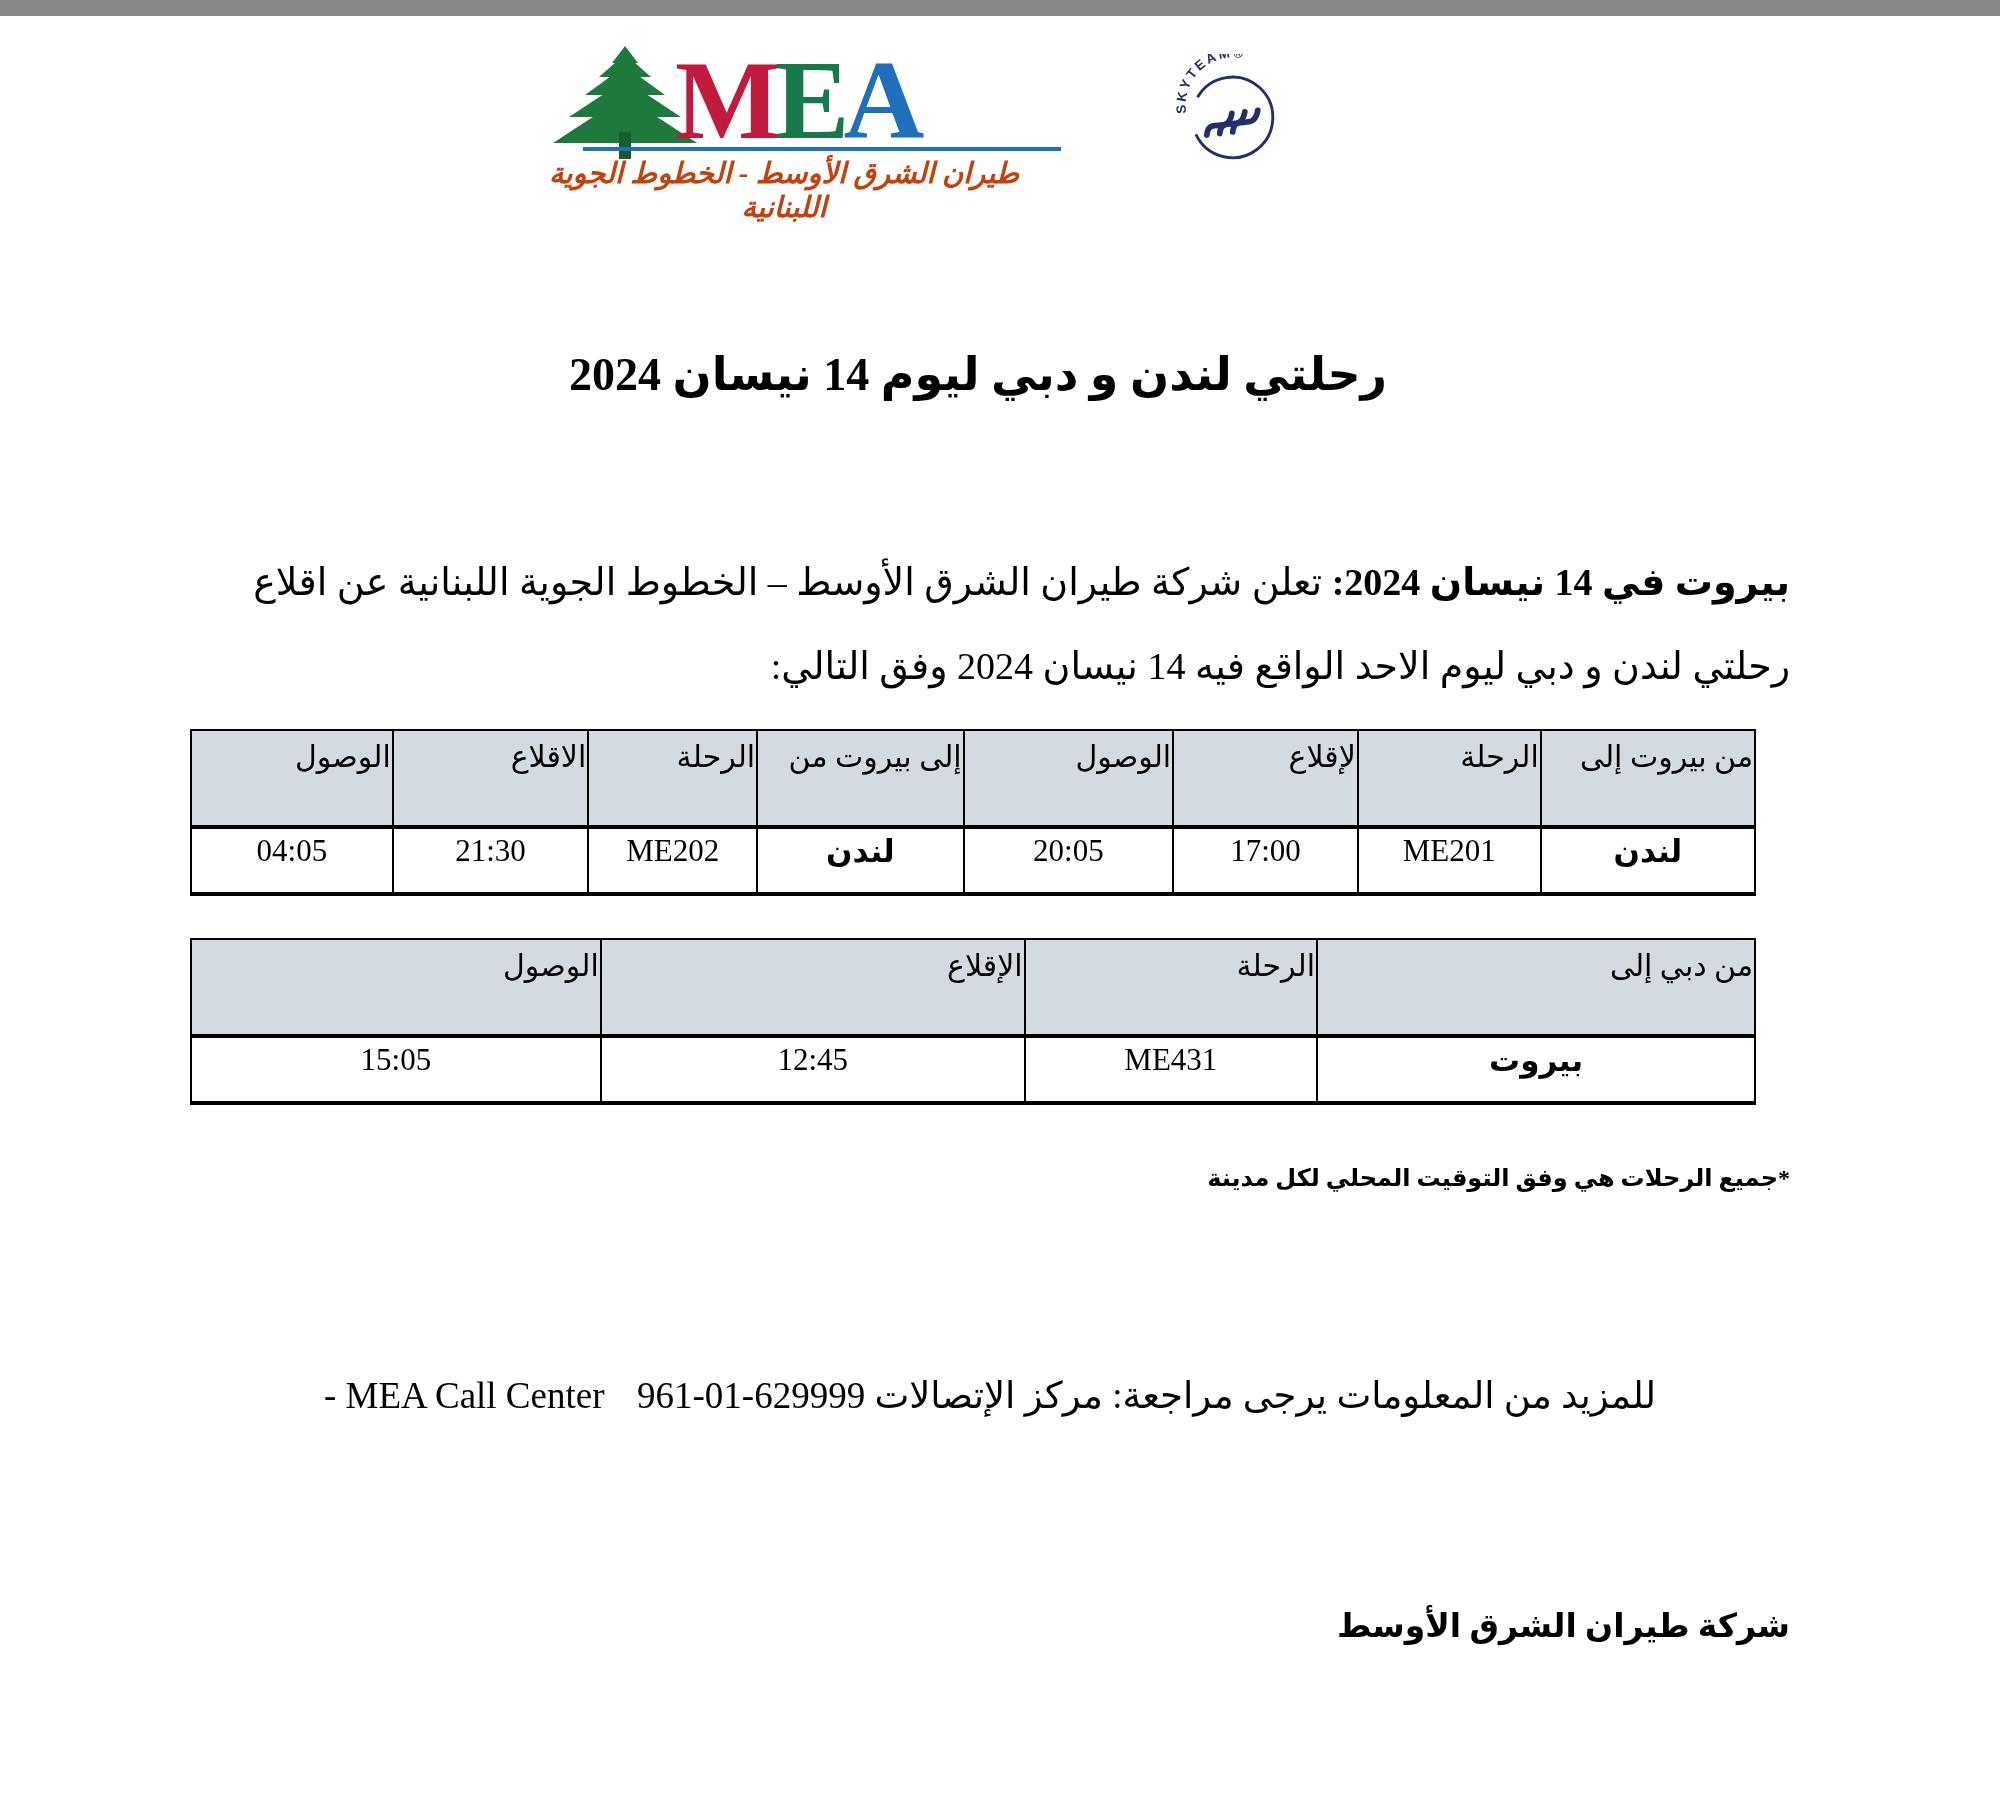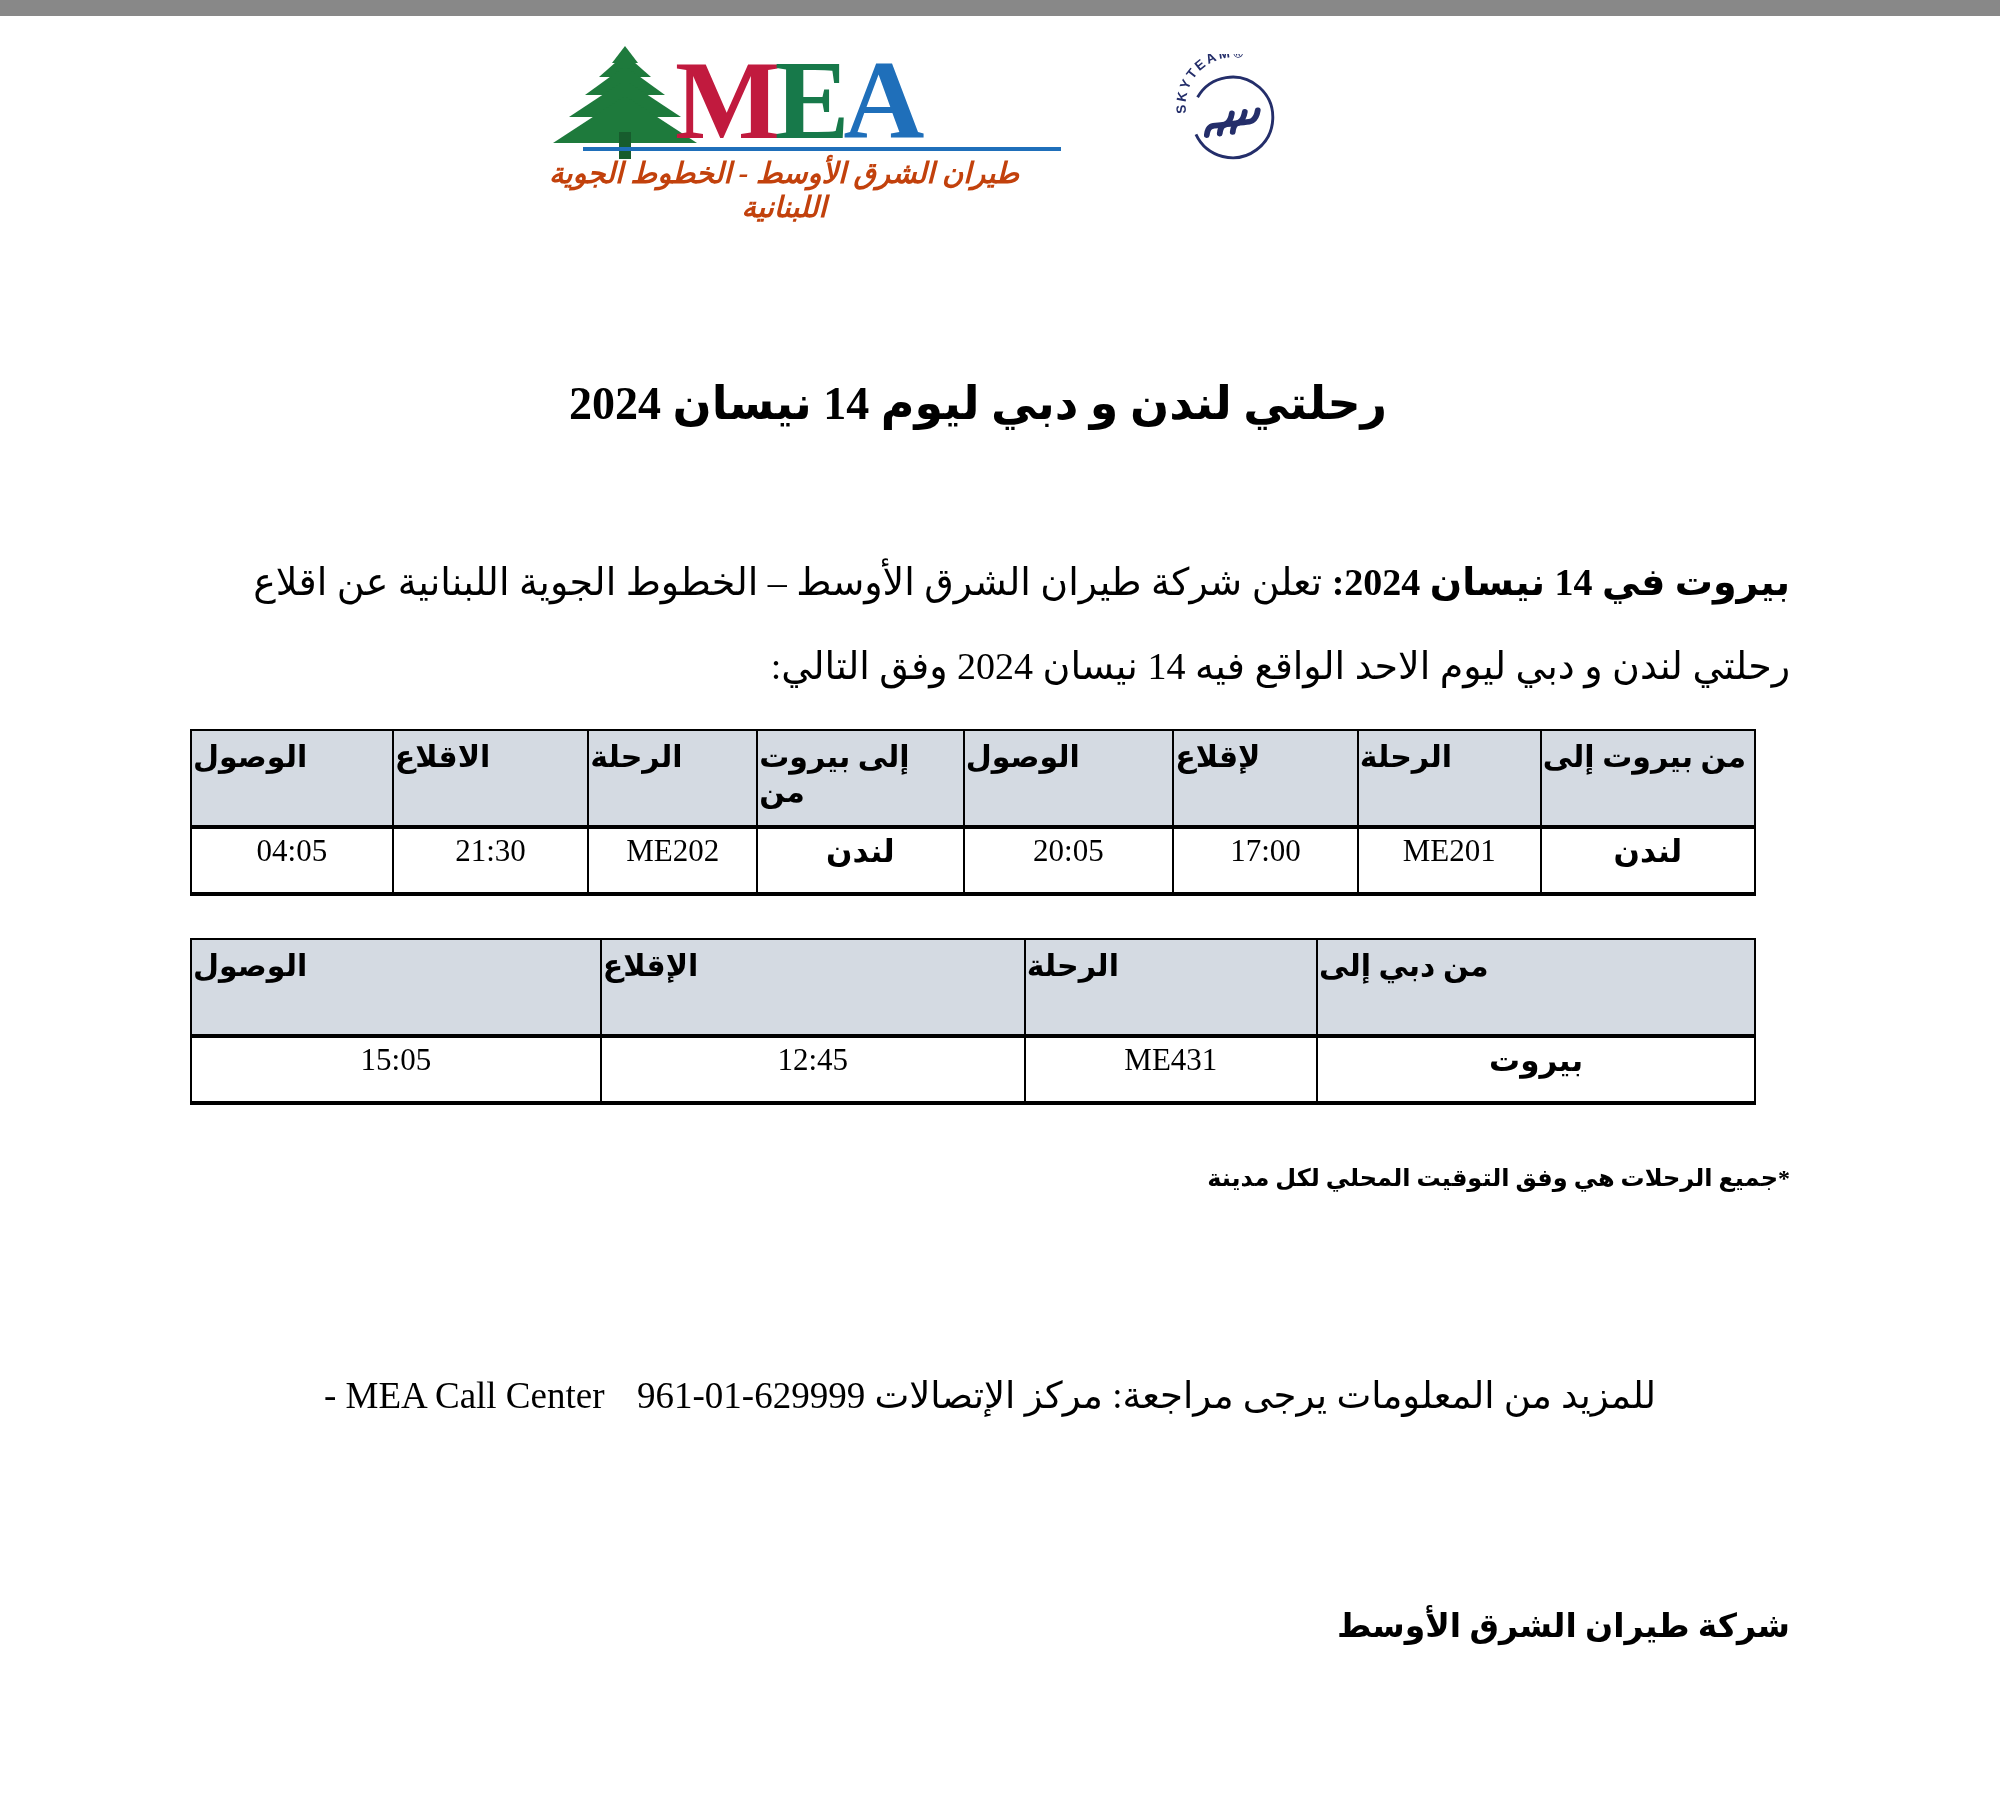--- a/index.html
+++ b/index.html
@@ -17,21 +17,21 @@
   }
   .ltr-m{color:#c11a3e;} .ltr-e{color:#17794a;} .ltr-a{color:#1f6fba;}
   .mea-underline{position:absolute;left:38px;top:103px;width:478px;height:4px;background:#1f6fba;}
   .tagline{
     position:absolute;left:0;top:112px;width:478px;text-align:center;
     font-size:29px;font-weight:bold;font-style:italic;color:#c2410c;direction:rtl;
   }
   .skyteam{position:absolute;left:628px;top:10px;width:120px;height:120px;}
   
   .title{
-    position:absolute;top:360px;left:0;width:1956px;text-align:center;
+    position:absolute;top:331px;left:0;width:1956px;text-align:center;
     font-weight:bold;font-size:46px;direction:rtl;
   }
   .intro{
     position:absolute;top:524px;left:190px;width:1600px;direction:rtl;
     text-align:right;font-size:38px;line-height:84px;
   }
   .intro b{font-weight:bold;}
   .note{
     position:absolute;top:1148px;left:190px;width:1600px;direction:rtl;
     text-align:right;font-weight:bold;font-size:24px;
@@ -50,21 +50,21 @@
   }
   
   .ftable{
     position:absolute;left:190px;border-collapse:collapse;table-layout:fixed;
     width:1566px;direction:rtl;border:2px solid #000;
   }
   .t1{top:713px;} .t2{top:922px;}
   .ftable td{border:2px solid #000;overflow:hidden;}
   .ftable td.hd{
     background:#d4dae2;height:85px;vertical-align:top;padding-top:8px;
-    font-weight:bold;font-size:30px;text-align:left;border-bottom:4px solid #000;
+    font-weight:normal;font-size:30px;text-align:right;border-bottom:4px solid #000;
   }
   .ftable td.dt{
     background:#fff;height:58px;vertical-align:top;padding-top:4px;
     text-align:center;font-size:31px;border-bottom:4px solid #000;
   }
   .city{font-weight:bold;font-size:26px;}
 </style>
 </head>
 <body>
 

